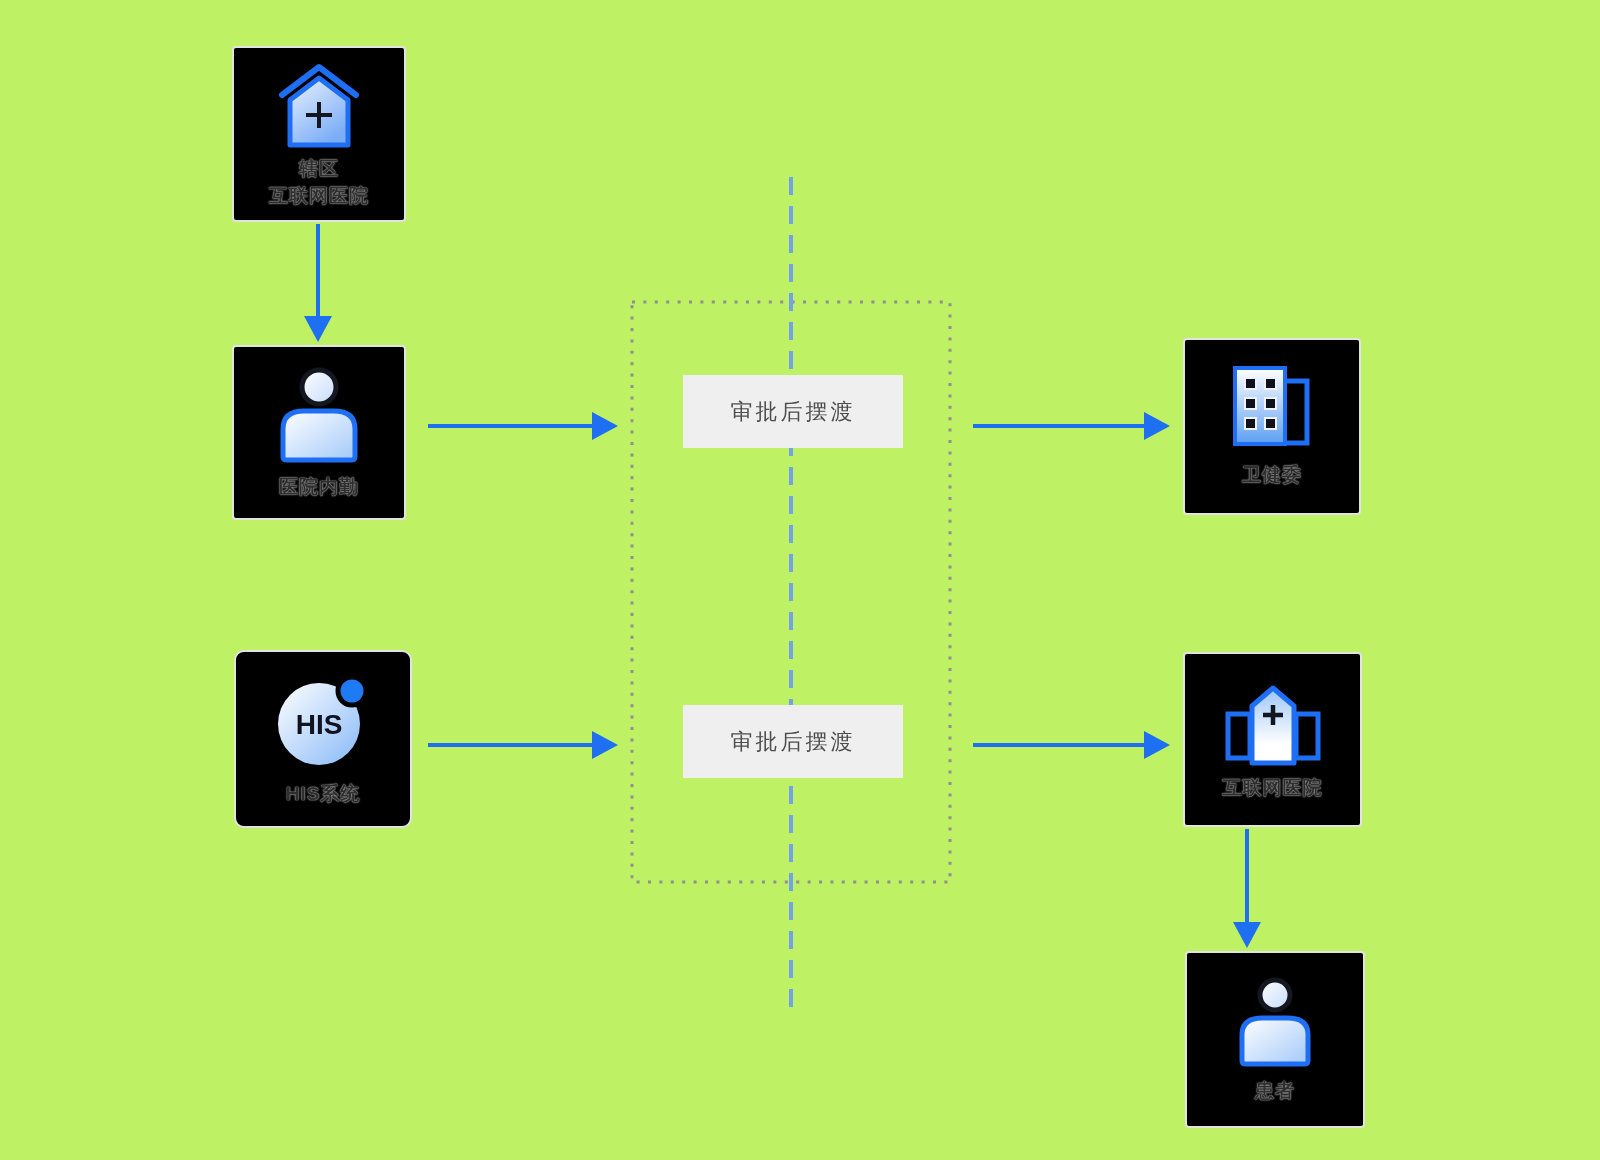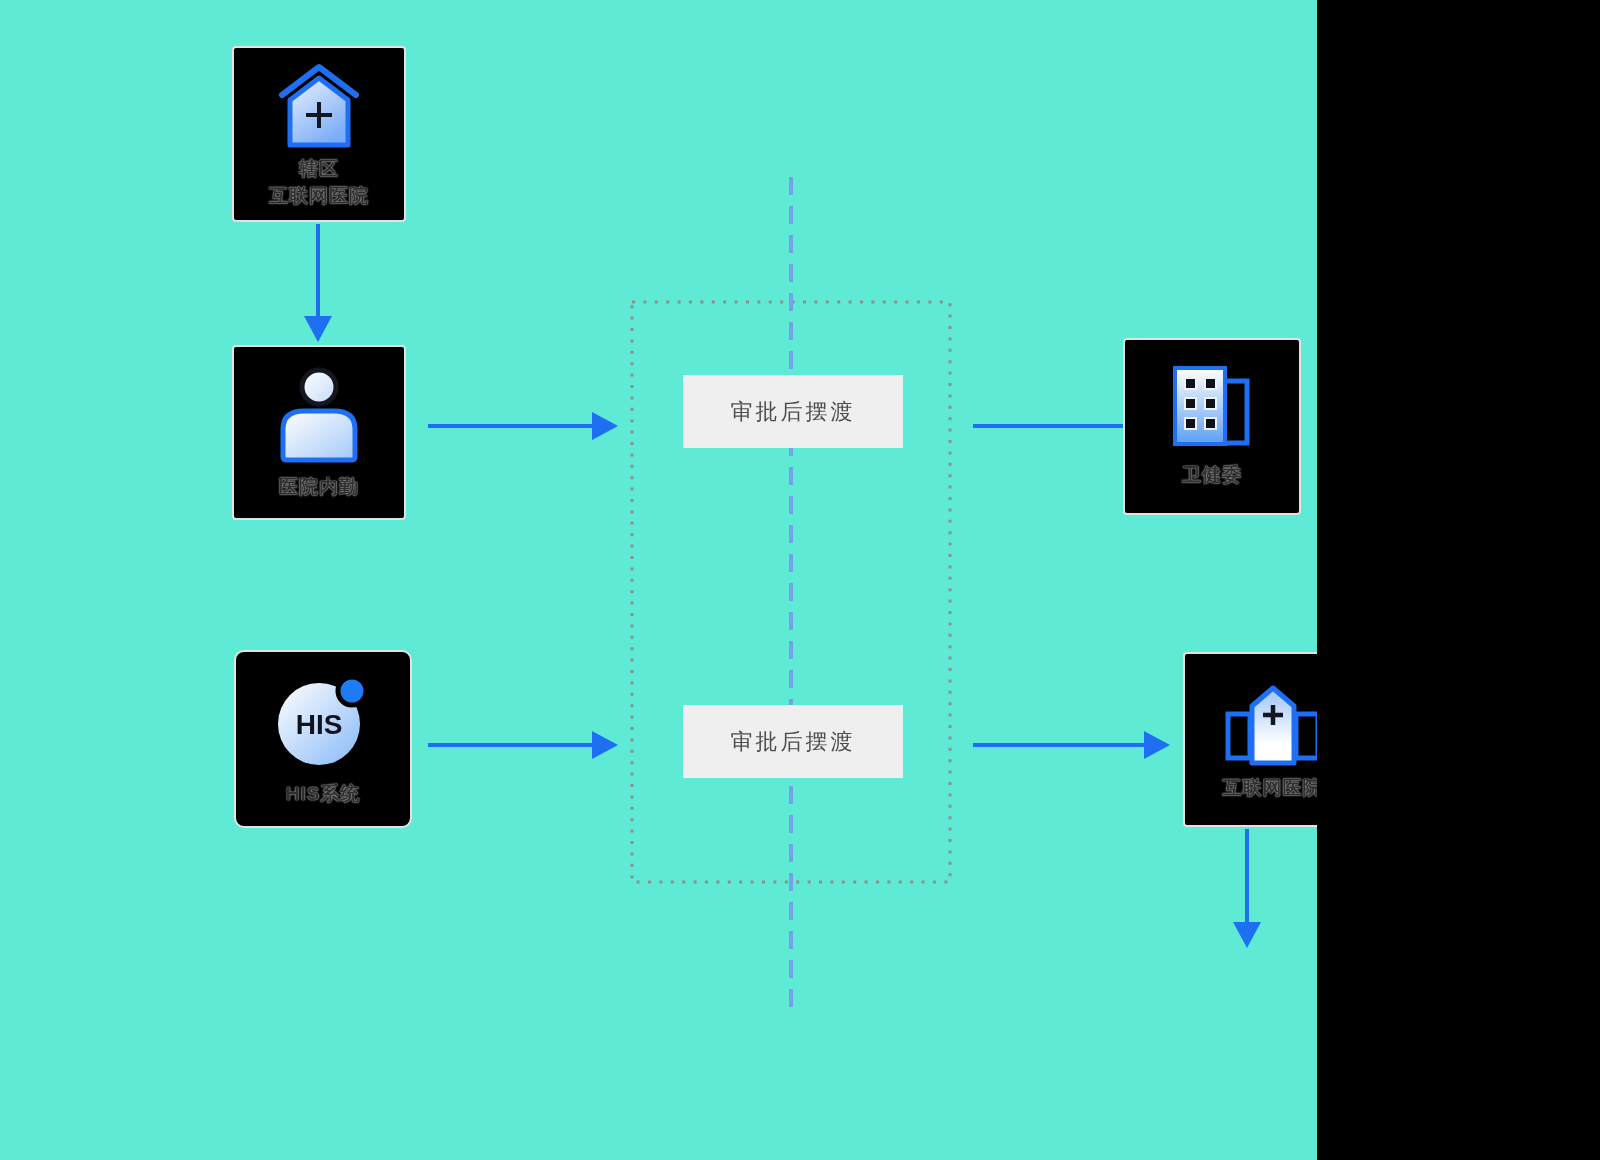--- a/index.html
+++ b/index.html
@@ -1,20 +1,20 @@
 <!DOCTYPE html>
 <html><head>
 <meta charset="utf-8">
 <style>
   html, body { margin: 0; padding: 0; background: #000; }
   #canvas {
     position: relative;
-    width: 1317px;
+    width: 1600px;
     height: 1160px;
-    background: #5eead4;
+    background: #bef264;
     font-family: "Liberation Sans", sans-serif;
     overflow: hidden;
   }
   #connector-layer {
     position: absolute;
     left: 0; top: 0;
     width: 1600px; height: 1160px;
   }
   .node {
     position: absolute;
@@ -145,21 +145,21 @@
           </linearGradient>
         </defs>
         <circle cx="47" cy="52" r="41" fill="url(#gHis)"></circle>
         <circle cx="80" cy="19" r="14" fill="#1e7bf3" stroke="#000000" stroke-width="5"></circle>
         <text x="47" y="62" text-anchor="middle" font-family="Liberation Sans, sans-serif" font-size="28" font-weight="bold" fill="#10131f">HIS</text>
       </svg>
     </div>
     <div class="node-label">HIS系统</div>
   </div>
 
-  <div class="node" style="left:1123px; top:338px; width:178px; height:177px; gap:12px;">
+  <div class="node" style="left:1183px; top:338px; width:178px; height:177px; gap:12px;">
     <div class="icon-wrap">
       <svg width="86" height="84" viewBox="0 0 86 84" xmlns="http://www.w3.org/2000/svg">
         <defs>
           <linearGradient id="gBldg" x1="0" y1="0" x2="0" y2="1">
             <stop offset="0" stop-color="#ffffff"></stop>
             <stop offset="1" stop-color="#5d9ff4"></stop>
           </linearGradient>
         </defs>
         <rect x="52" y="16" width="26" height="62" fill="none" stroke="#1f6ff5" stroke-width="5"></rect>
         <rect x="6" y="3" width="50" height="76" fill="url(#gBldg)" stroke="#1f6ff5" stroke-width="4"></rect>
@@ -187,18 +187,37 @@
         </defs>
         <rect x="4" y="36" width="22" height="44" fill="none" stroke="#1f6ff5" stroke-width="5"></rect>
         <rect x="72" y="36" width="22" height="44" fill="none" stroke="#1f6ff5" stroke-width="5"></rect>
         <path d="M 28,85 V 28 L 49,10 L 70,28 V 85 Z" fill="url(#gHosp)" stroke="#1f6ff5" stroke-width="5" stroke-linejoin="round"></path>
         <path d="M 49,27 V 47 M 39,37 H 59" fill="none" stroke="#131722" stroke-width="4.5"></path>
       </svg>
     </div>
     <div class="node-label">互联网医院</div>
   </div>
 
+  <div class="node" style="left:1185px; top:951px; width:180px; height:177px;">
+    <div class="icon-wrap">
+      <svg width="84" height="92" viewBox="0 0 84 92" xmlns="http://www.w3.org/2000/svg">
+        <defs>
+          <linearGradient id="gHead2" x1="0" y1="0" x2="1" y2="1">
+            <stop offset="0" stop-color="#ffffff"></stop>
+            <stop offset="1" stop-color="#c6dafb"></stop>
+          </linearGradient>
+          <linearGradient id="gBody2" x1="0" y1="0" x2="1" y2="1">
+            <stop offset="0" stop-color="#ffffff"></stop>
+            <stop offset="1" stop-color="#a3c9f9"></stop>
+          </linearGradient>
+        </defs>
+        <circle cx="42" cy="20" r="15" fill="url(#gHead2)" stroke="#14171f" stroke-width="5"></circle>
+        <path d="M 9,86 V 60 Q 9,43 29,43 H 55 Q 75,43 75,60 V 86 Q 75,89 71,89 H 13 Q 9,89 9,86 Z" fill="url(#gBody2)" stroke="#1f6ff5" stroke-width="5"></path>
+      </svg>
+    </div>
+    <div class="node-label">患者</div>
+  </div>
 
   <div class="ferry-label" style="left:683px; top:375px;">审批后摆渡</div>
 
   <div class="ferry-label" style="left:683px; top:705px;">审批后摆渡</div>
 
 </div>
 
 </body></html>

